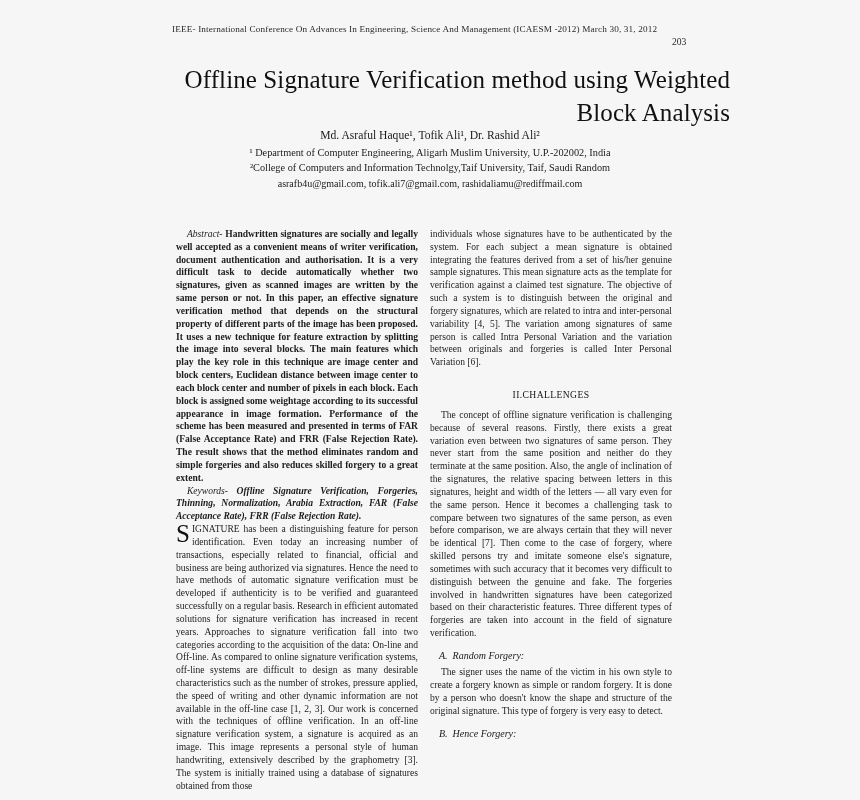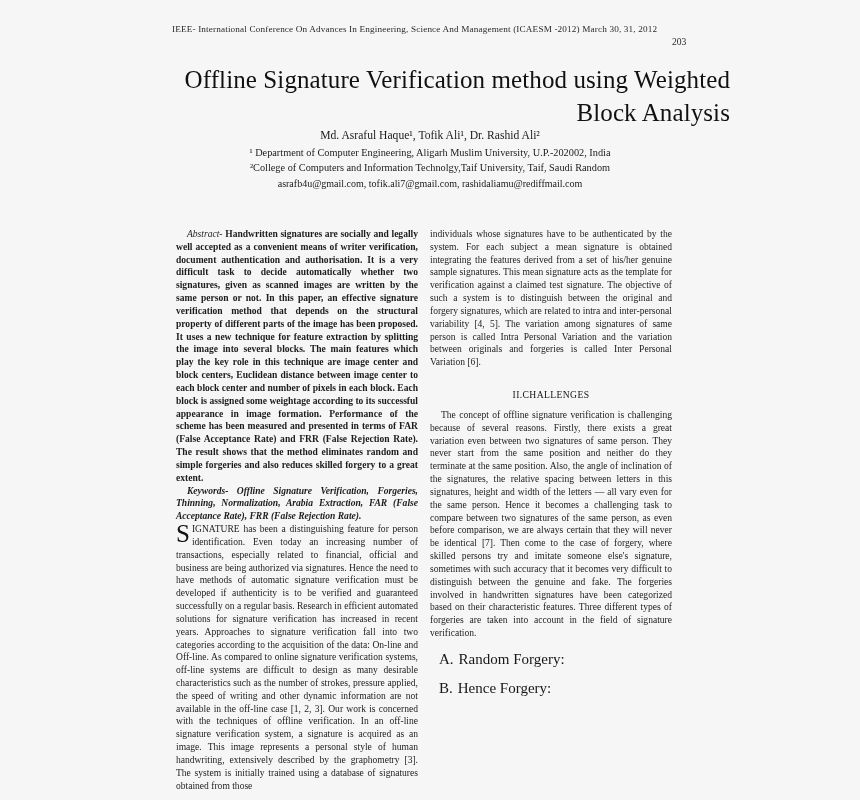--- a/index.html
+++ b/index.html
@@ -102,34 +102,35 @@
     text-align: justify;
     margin-bottom: 11px;
   }
   .abstract .lead { font-style: italic; font-weight: normal; }
   .keywords {
     font-weight: bold;
     font-style: italic;
     text-align: justify;
     margin-bottom: 0;
   }
-  .keywords .lead { font-weight: bold; font-style: italic; }
+  .keywords .lead { font-weight: normal; font-style: italic; }
 
   .sec-head {
     text-align: center;
     font-size: 9.6px;
     font-variant: small-caps;
     letter-spacing: 0.4px;
     margin: 20px 0 7px 0;
     color: #151515;
   }
   .sec-head .num { }
 
   .sub-head {
-    font-size: 15px;
+    font-style: italic;
+    font-size: 10px;
     margin: 9px 0 4px 0;
     padding-left: 9px;
     color: #171717;
   }
   .sub-head .num { margin-right: 5px; }
 
   
   .dropcap-para {
     text-align: justify;
   }
@@ -196,19 +197,20 @@
     <div class="sec-head">
       <span class="num">II.</span><span>CHALLENGES</span>
     </div>
 
     <p class="p-indent">The concept of offline signature verification is challenging because of several reasons. Firstly, there exists a great variation even between two signatures of same person. They never start from the same position and neither do they terminate at the same position. Also, the angle of inclination of the signatures, the relative spacing between letters in this signatures, height and width of the letters — all vary even for the same person. Hence it becomes a challenging task to compare between two signatures of the same person, as even before comparison, we are always certain that they will never be identical [7]. Then come to the case of forgery, where skilled persons try and imitate someone else's signature, sometimes with such accuracy that it becomes very difficult to distinguish between the genuine and fake. The forgeries involved in handwritten signatures have been categorized based on their characteristic features. Three different types of forgeries are taken into account in the field of signature verification.</p>
 
     <div class="sub-head">
       <span class="num">A.</span><span>Random Forgery:</span>
     </div>
 
+    <p class="p-indent">The signer uses the name of the victim in his own style to create a forgery known as simple or random forgery. It is done by a person who doesn't know the shape and structure of the original signature. This type of forgery is very easy to detect.</p>
 
     <div class="sub-head">
       <span class="num">B.</span><span>Hence Forgery:</span>
     </div>
   </div>
 
 </div>
 
 </body></html>

